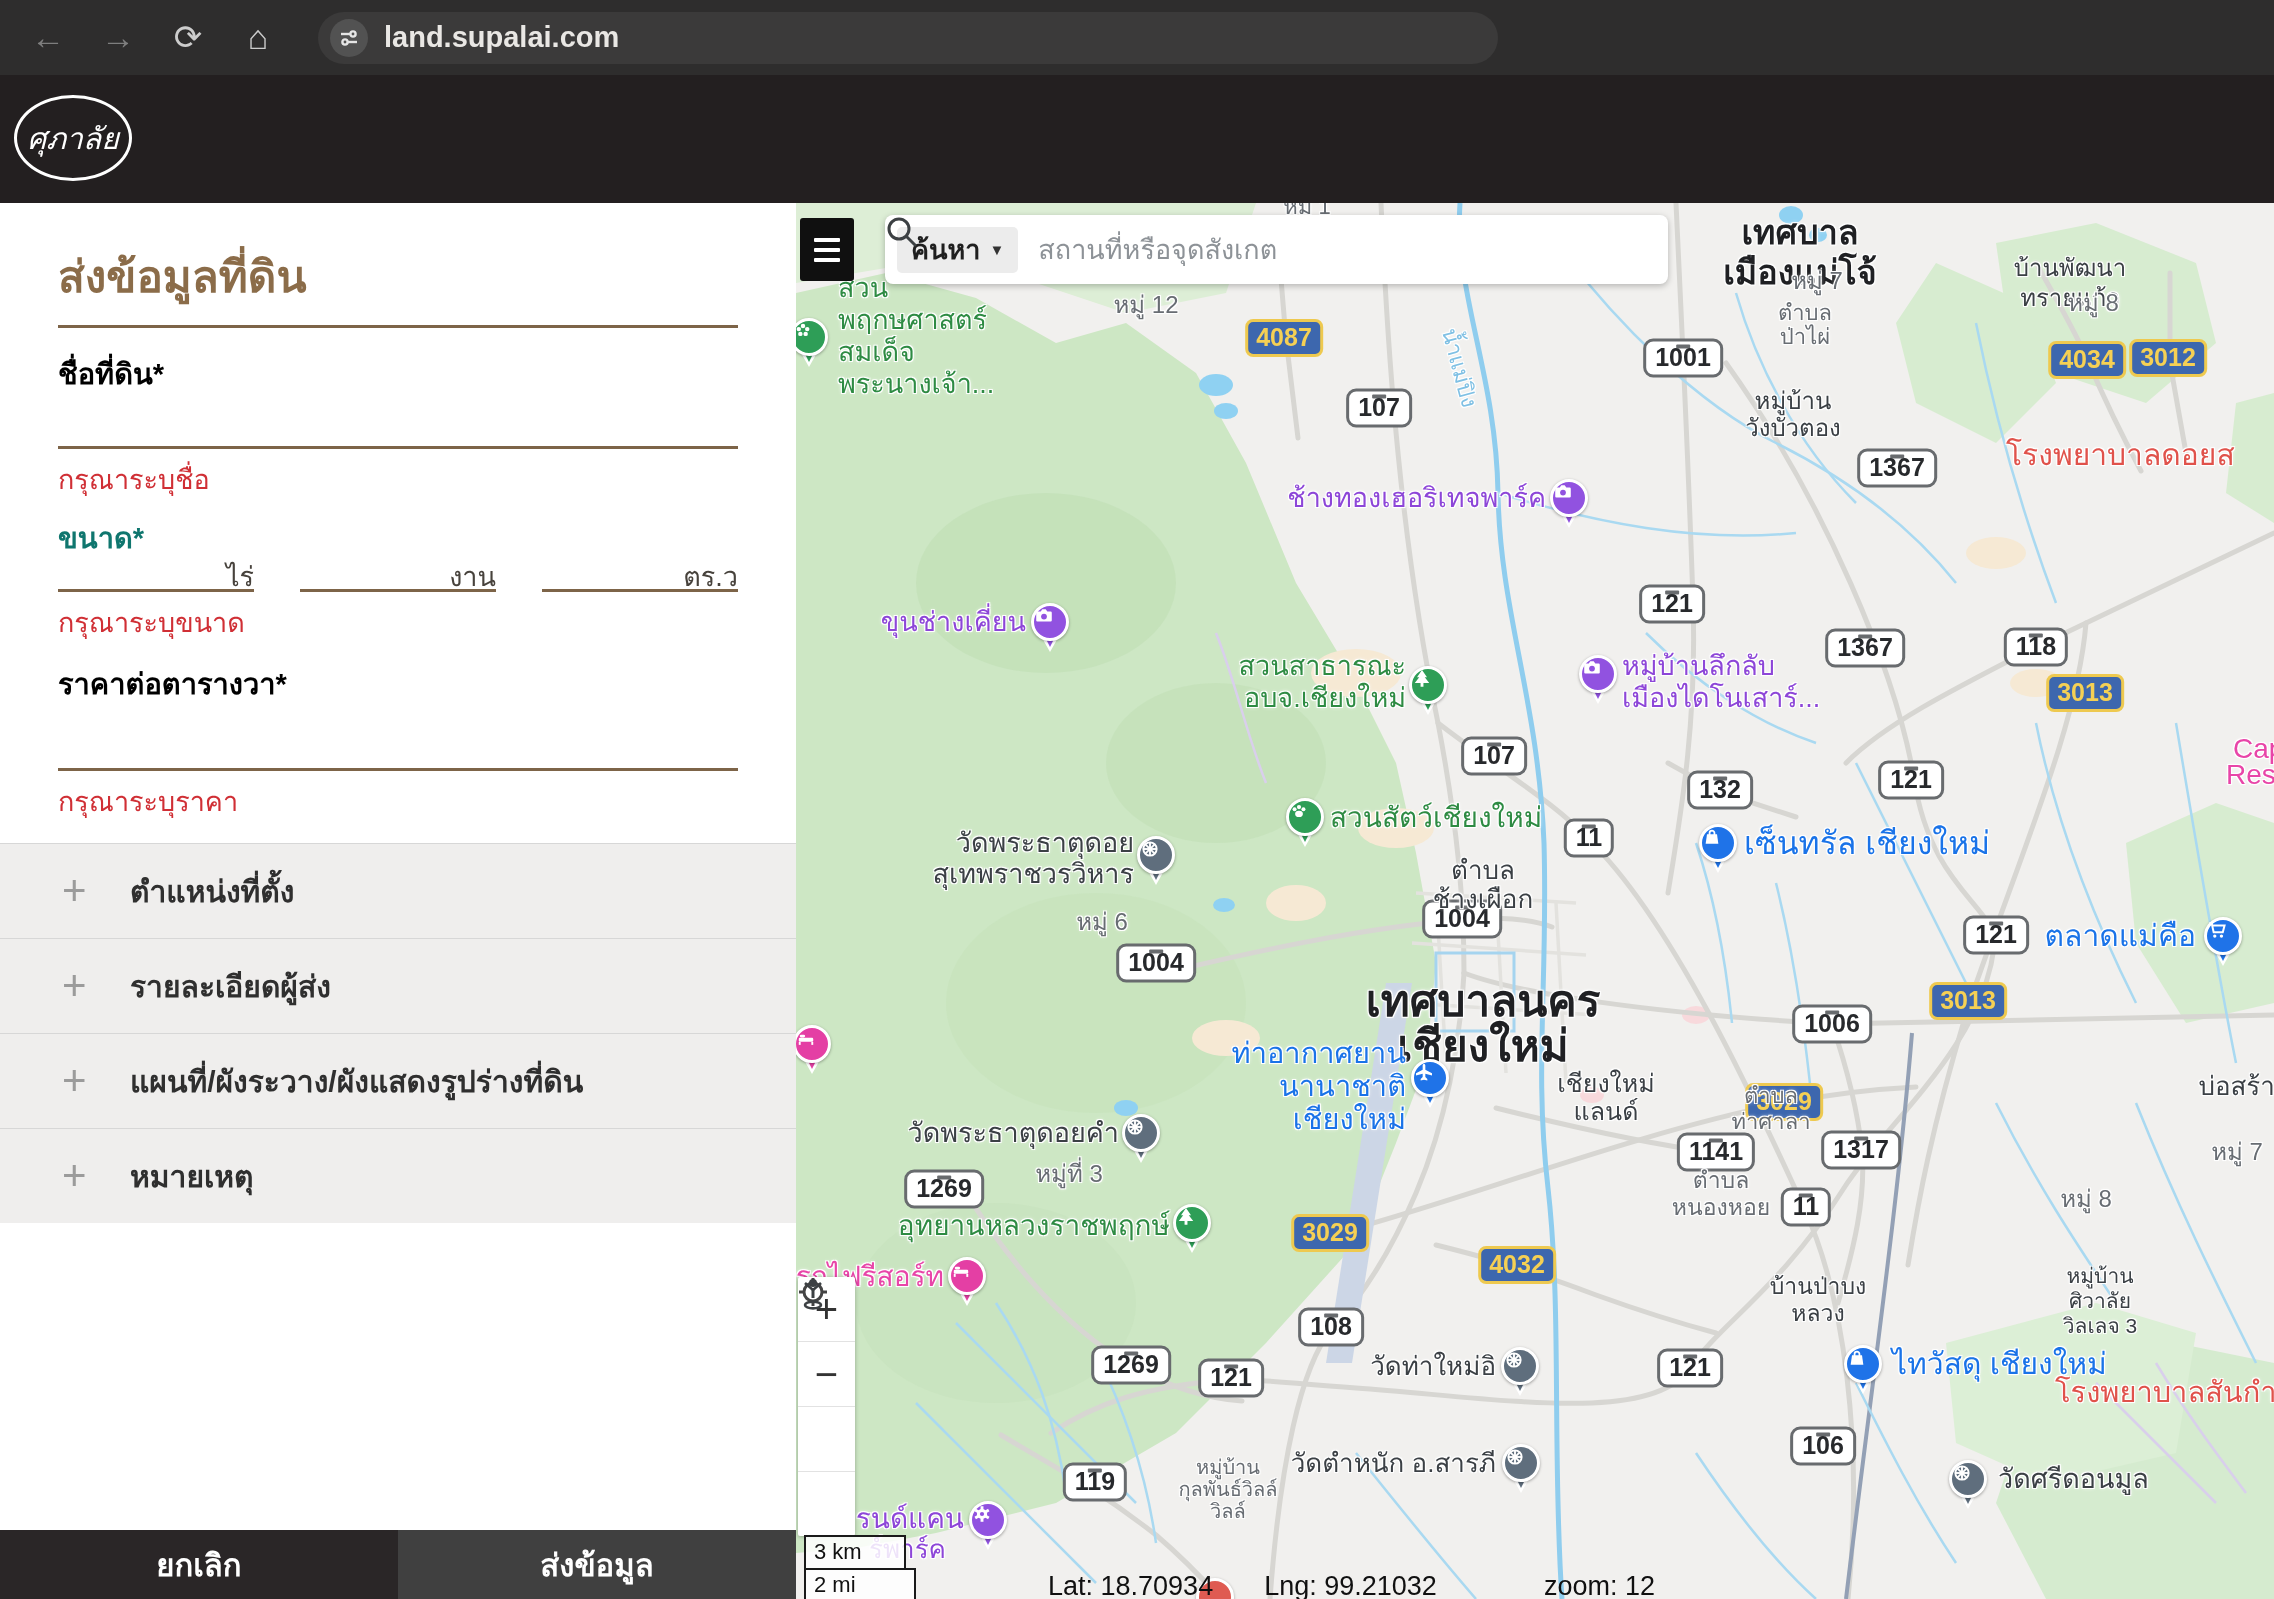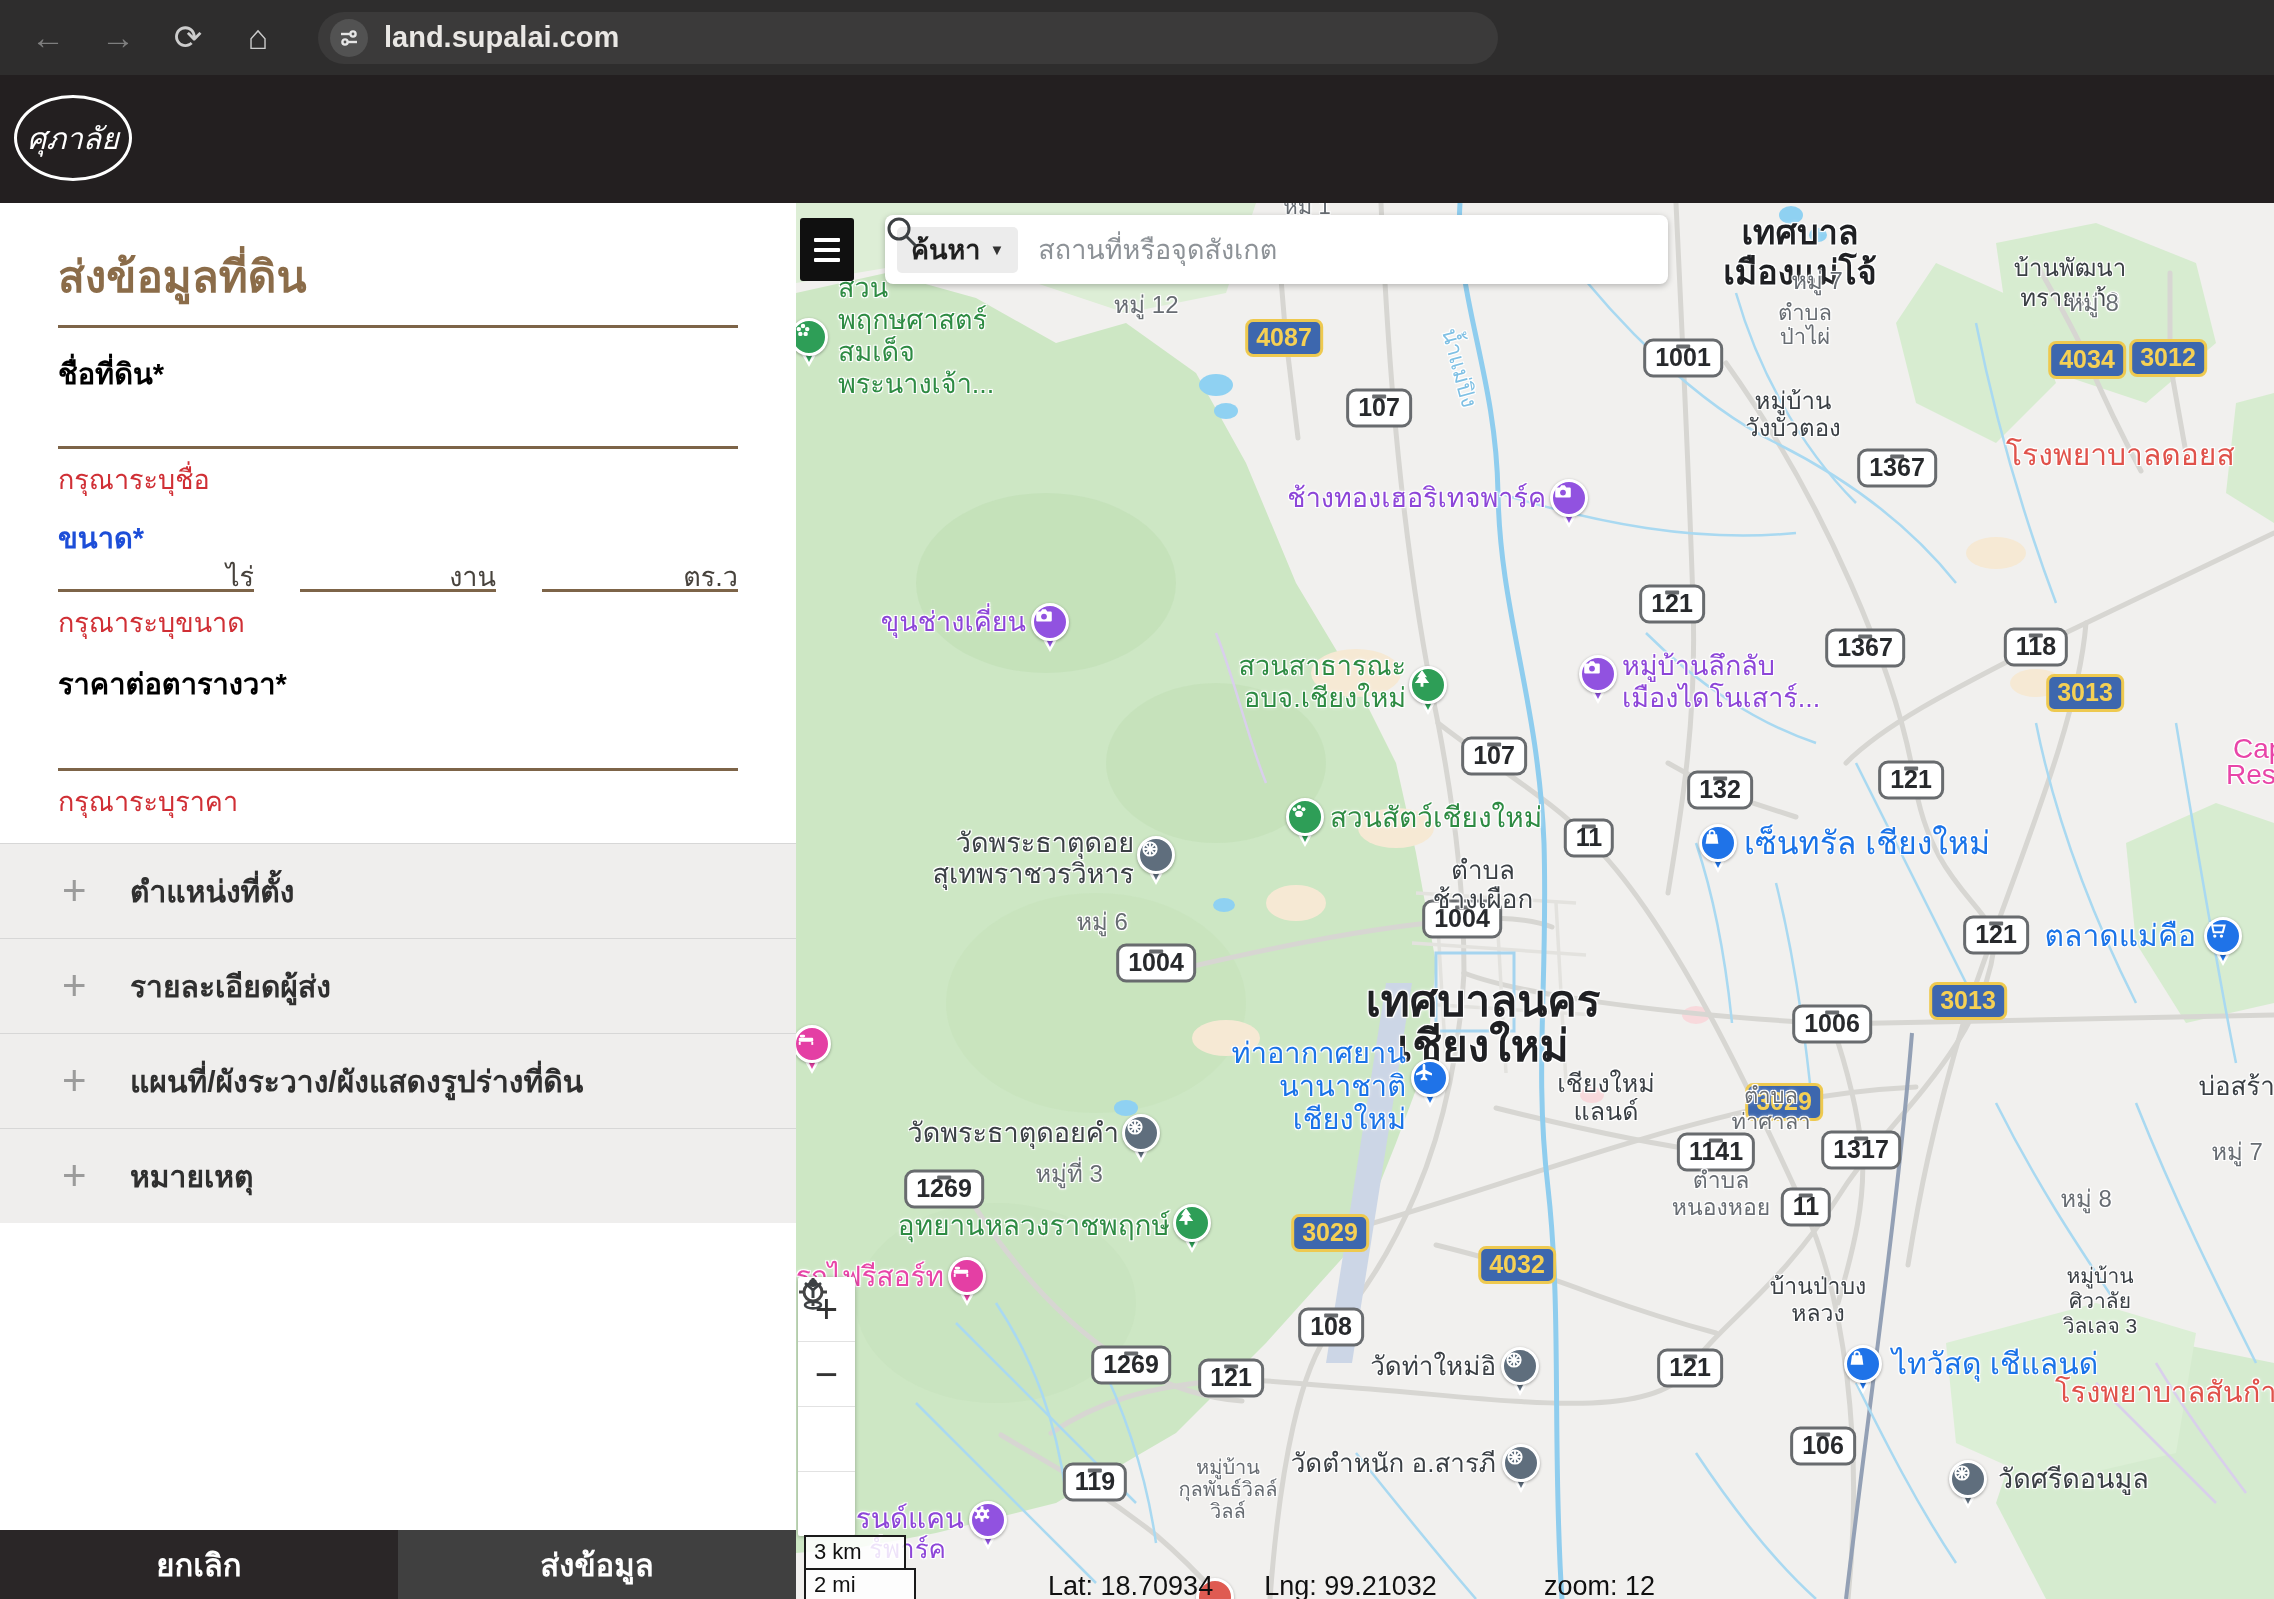--- a/index.html
+++ b/index.html
@@ -13,21 +13,21 @@
   .url{margin-left:16px;color:#e9e7e4;font-size:29px;font-weight:bold;}
   
   .siteheader{position:absolute;left:0;top:75px;width:2274px;height:128px;background:#231f20;}
   .logo{position:absolute;left:14px;top:20px;width:118px;height:86px;border:3px solid #fff;border-radius:50%;display:flex;align-items:center;justify-content:center;box-sizing:border-box;}
   .logo span{color:#fff;font-size:30px;font-style:italic;font-family:"Liberation Serif","DejaVu Serif",serif;}
   
   .panel{position:absolute;left:0;top:203px;width:796px;height:1396px;background:#fff;}
   .f-title{position:absolute;left:58px;top:38px;font-size:44px;font-weight:bold;color:#8b6c49;}
   .f-rule{position:absolute;left:58px;top:122px;width:680px;height:3px;background:#7d6448;}
   .f-label{position:absolute;left:58px;font-size:29px;font-weight:bold;}
-  .red{color:#000000}.brownlab{color:#1d4ed8}
+  .red{color:#000000}.brownlab{color:#0f766e}
   .f-error{position:absolute;left:58px;font-size:27px;color:#d02f35;}
   .u-line{position:absolute;height:3px;background:#7d6448;}
   .input-zone{position:absolute;height:56px;cursor:text;}
   .unit{position:absolute;font-size:27px;color:#47423c;text-align:right;width:196px;}
   .acc{position:absolute;left:0;width:796px;height:95px;background:#efeeed;border-top:1px solid #d7d7d7;box-sizing:border-box;cursor:pointer;}
   .acc:last-of-type{border-bottom:1px solid #d7d7d7;}
   .acc .plus{position:absolute;left:62px;top:50%;transform:translateY(-50%);font-size:42px;font-weight:300;color:#9b9b9b;}
   .acc .acc-t{position:absolute;left:130px;top:50%;transform:translateY(-50%);font-size:30px;font-weight:600;color:#2f2f2f;}
   .btn{position:absolute;top:1327px;height:69px;width:398px;display:flex;align-items:center;justify-content:center;color:#fff;font-size:31px;font-weight:bold;cursor:pointer;}
   .btn-cancel{left:0;background:#2a2627;}
@@ -392,21 +392,21 @@
         </div>
         <div class="map-label" style="font-size: 21px; line-height: 25px; color: rgb(59, 64, 69); top: 1059.5px; left: 1304px; transform: translateX(-50%);">
           <div>หมู่บ้าน</div>
           <div>ศิวาลัย</div>
           <div>วิลเลจ 3</div>
         </div>
         <div class="map-label" style="font-size: 26px; line-height: 33px; color: rgb(59, 64, 69); top: 1146.5px; right: 778px; text-align: right;">
           <div>วัดท่าใหม่อิ</div>
         </div>
         <div class="map-label" style="font-size: 30px; line-height: 38px; color: rgb(26, 115, 232); top: 1142px; left: 1096px; text-align: left;">
-          <div>ไทวัสดุ เชีแลนด่</div>
+          <div>ไทวัสดุ เชียงใหม่</div>
         </div>
         <div class="map-label" style="font-size: 29px; line-height: 36px; color: rgb(224, 82, 75); top: 1171px; left: 1259px; text-align: left;">
           <div>โรงพยาบาลสันกำแ</div>
         </div>
         <div class="map-label" style="font-size: 26px; line-height: 33px; color: rgb(59, 64, 69); top: 1243.5px; right: 778px; text-align: right;">
           <div>วัดตำหนัก อ.สารภี</div>
         </div>
         <div class="map-label" style="font-size: 27px; line-height: 34px; color: rgb(59, 64, 69); top: 1259px; left: 1202px; text-align: left;">
           <div>วัดศรีดอนมูล</div>
         </div>

